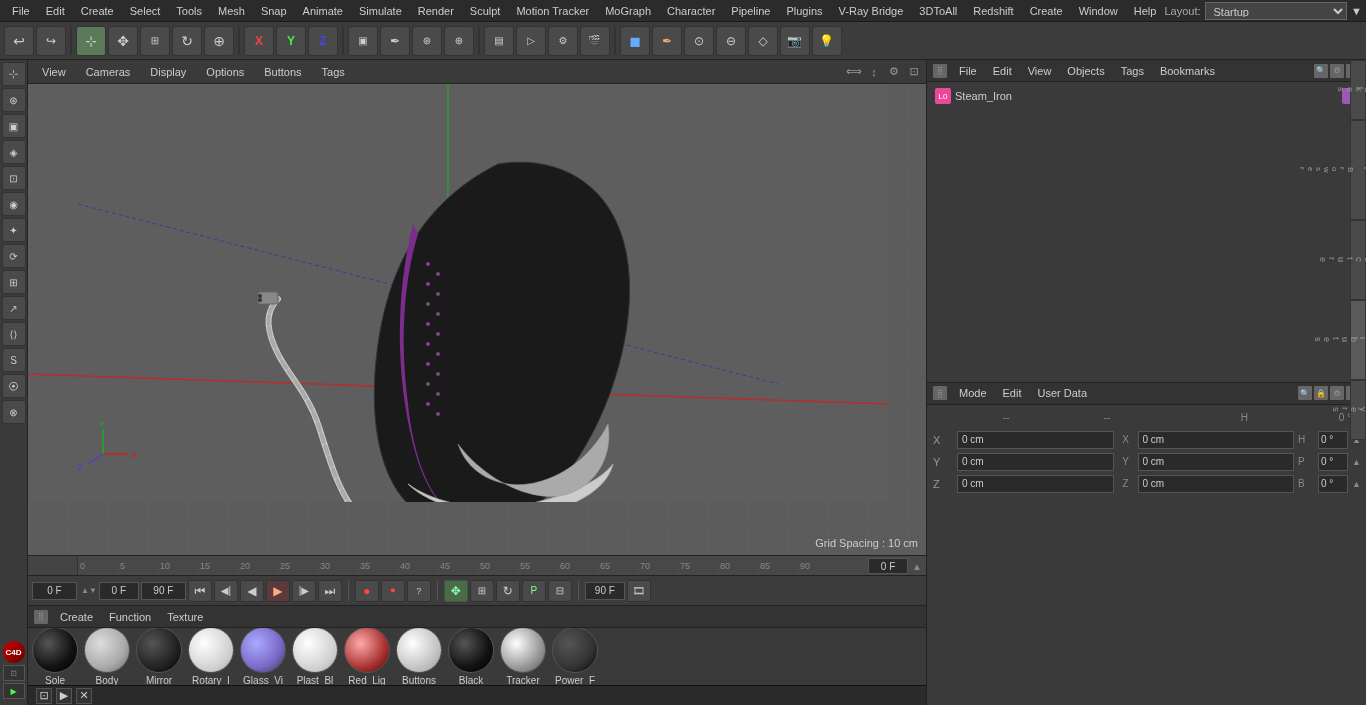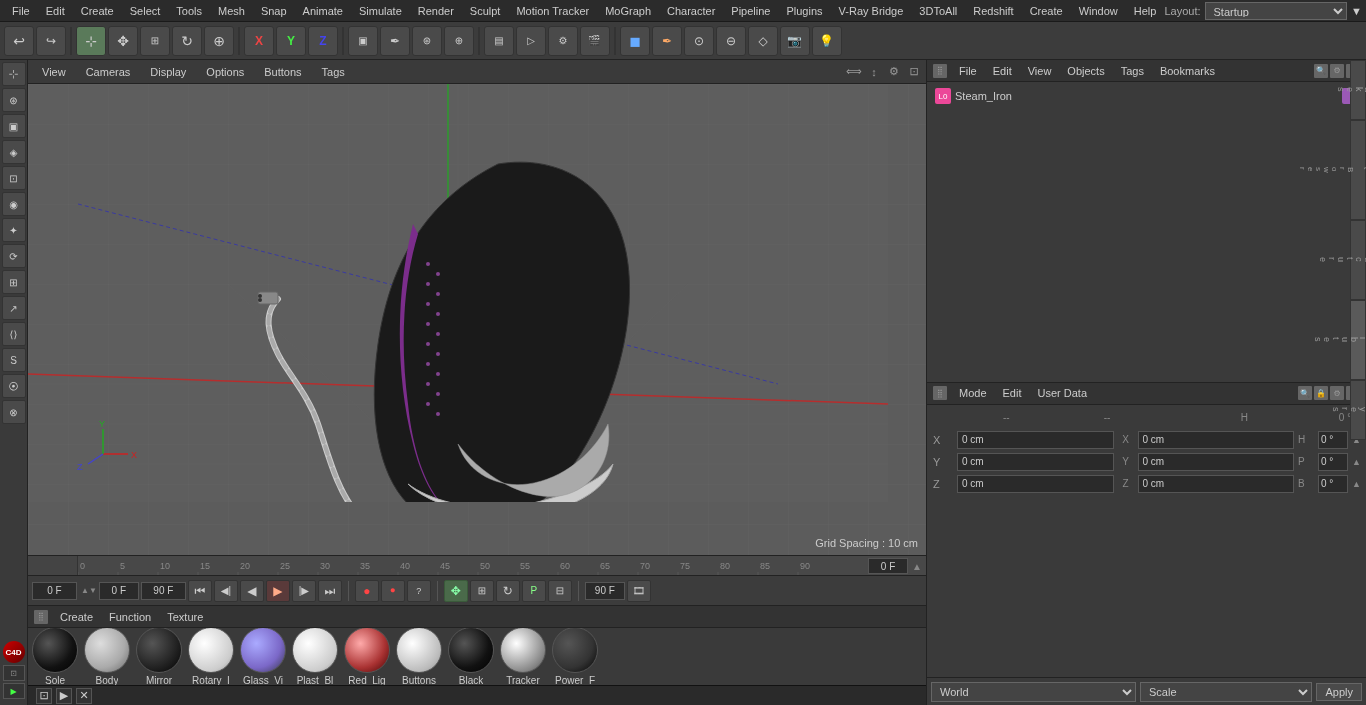--- a/index.html
+++ b/index.html
@@ -524,29 +524,20 @@
             <span class="attr-label">Z</span>
             <input type="text" class="attr-field" value="0 cm" style="">
             <span style="width:16px; color:#888; font-size:10px; text-align:center;">Z</span>
             <input type="text" class="attr-field" value="0 cm" style="">
             <span style="width:16px; color:#888; font-size:10px;">B</span>
             <input type="text" class="attr-angle" value="0 °" style="">
             <span style="width:8px; color:#888; font-size:9px;">▲</span>
           </div>
         </div>
 
-        <div id="world-apply-row">
-          <select class="world-select" style="flex:1.2;">
-            <option>World</option>
-          </select>
-          <select class="world-select" style="flex:1;">
-            <option>Scale</option>
-          </select>
-          <button class="apply-btn">Apply</button>
-        </div>
       </div>
     </div>
 
     <div style="position:absolute; right:0; top:0; height:calc(100% - 80px); display:flex; flex-direction:column; justify-content:flex-start; pointer-events:none;">
       <div style="pointer-events:all;">
         <div class="side-tab" style="height:60px; line-height:1; display:flex; align-items:center; justify-content:center;">T<br>a<br>k<br>e<br>s</div>
         <div class="side-tab" style="height:100px; line-height:1; display:flex; align-items:center; justify-content:center; font-size:8px;">C<br>o<br>n<br>t<br>e<br>n<br>t<br><br>B<br>r<br>o<br>w<br>s<br>e<br>r</div>
         <div class="side-tab" style="height:80px; line-height:1; display:flex; align-items:center; justify-content:center;">S<br>t<br>r<br>u<br>c<br>t<br>u<br>r<br>e</div>
         <div class="side-tab" style="height:80px; line-height:1; display:flex; align-items:center; justify-content:center; background:#5a5a5a;">A<br>t<br>t<br>r<br>i<br>b<br>u<br>t<br>e<br>s</div>
         <div class="side-tab" style="height:60px; line-height:1; display:flex; align-items:center; justify-content:center;">L<br>a<br>y<br>e<br>r<br>s</div>

